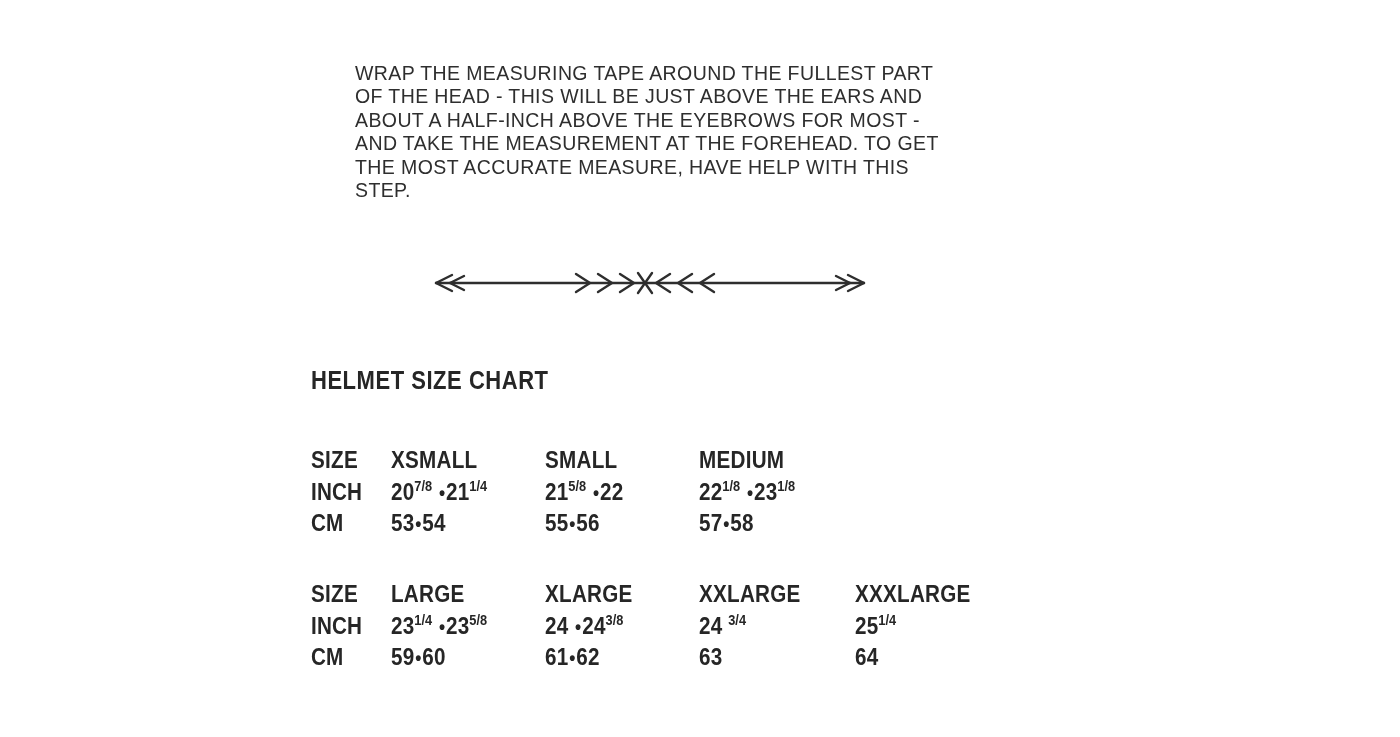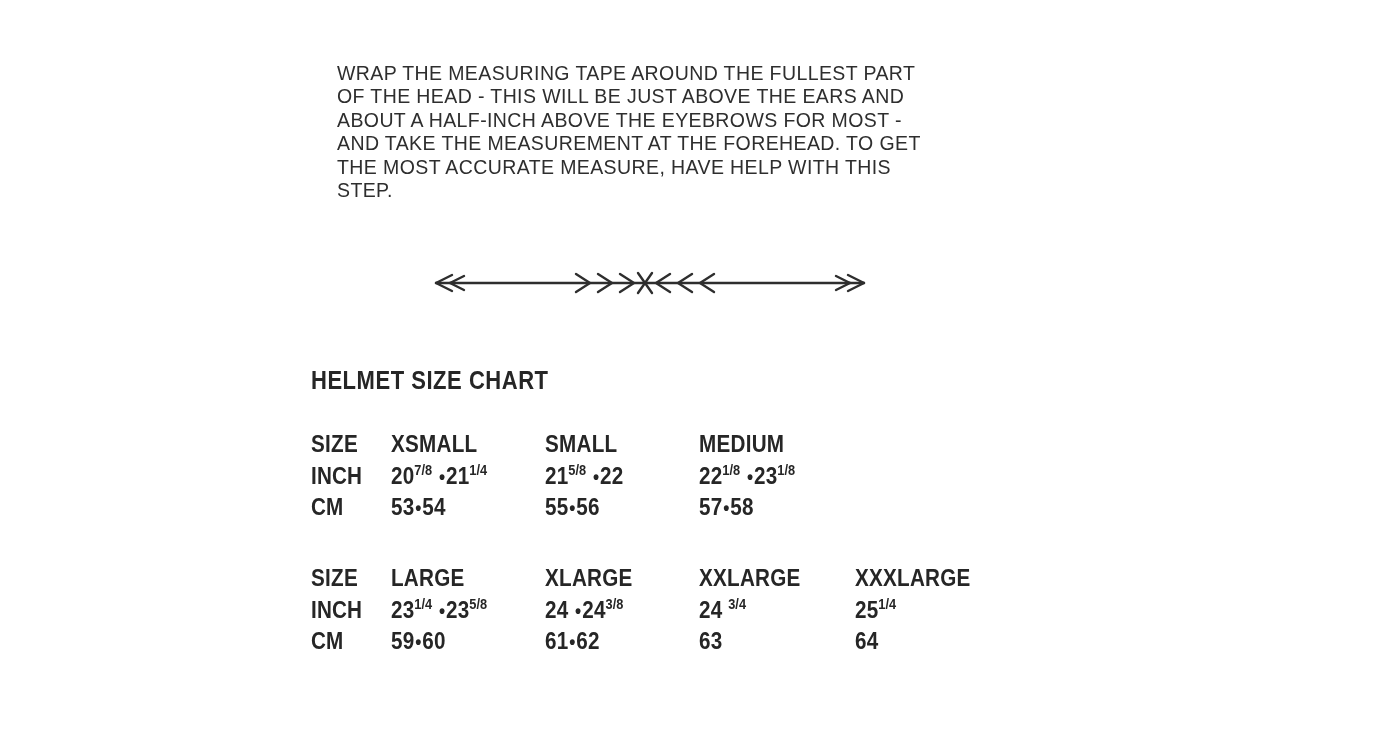--- a/index.html
+++ b/index.html
@@ -12,21 +12,21 @@
     height: 737px;
     position: relative;
     font-family: "Liberation Sans", sans-serif;
     color: #2b2b2b;
     overflow: hidden;
   }
 
   
   .intro {
     position: absolute;
-    left: 337px;
+    left: 355px;
     top: 62px;
     width: 600px;
     font-family: "Liberation Sans", sans-serif;
     font-size: 19.5px;
     line-height: 23.4px;
     letter-spacing: 0.4px;
     color: #2e2e2e;
     text-transform: uppercase;
     font-weight: 400;
   }
@@ -51,20 +51,21 @@
     letter-spacing: 0.6px;
     color: #262626;
     text-transform: uppercase;
     transform: scaleX(0.88);
     transform-origin: left center;
   }
 
   .table-block {
     position: absolute;
     left: 311px;
+    margin-top: 16px;
   }
   .table-block.block-1 { top: 430px; }
   .table-block.block-2 { top: 564px; }
 
   .tbl {
     border-collapse: collapse;
   }
   .tbl td {
     padding: 0;
     vertical-align: baseline;

